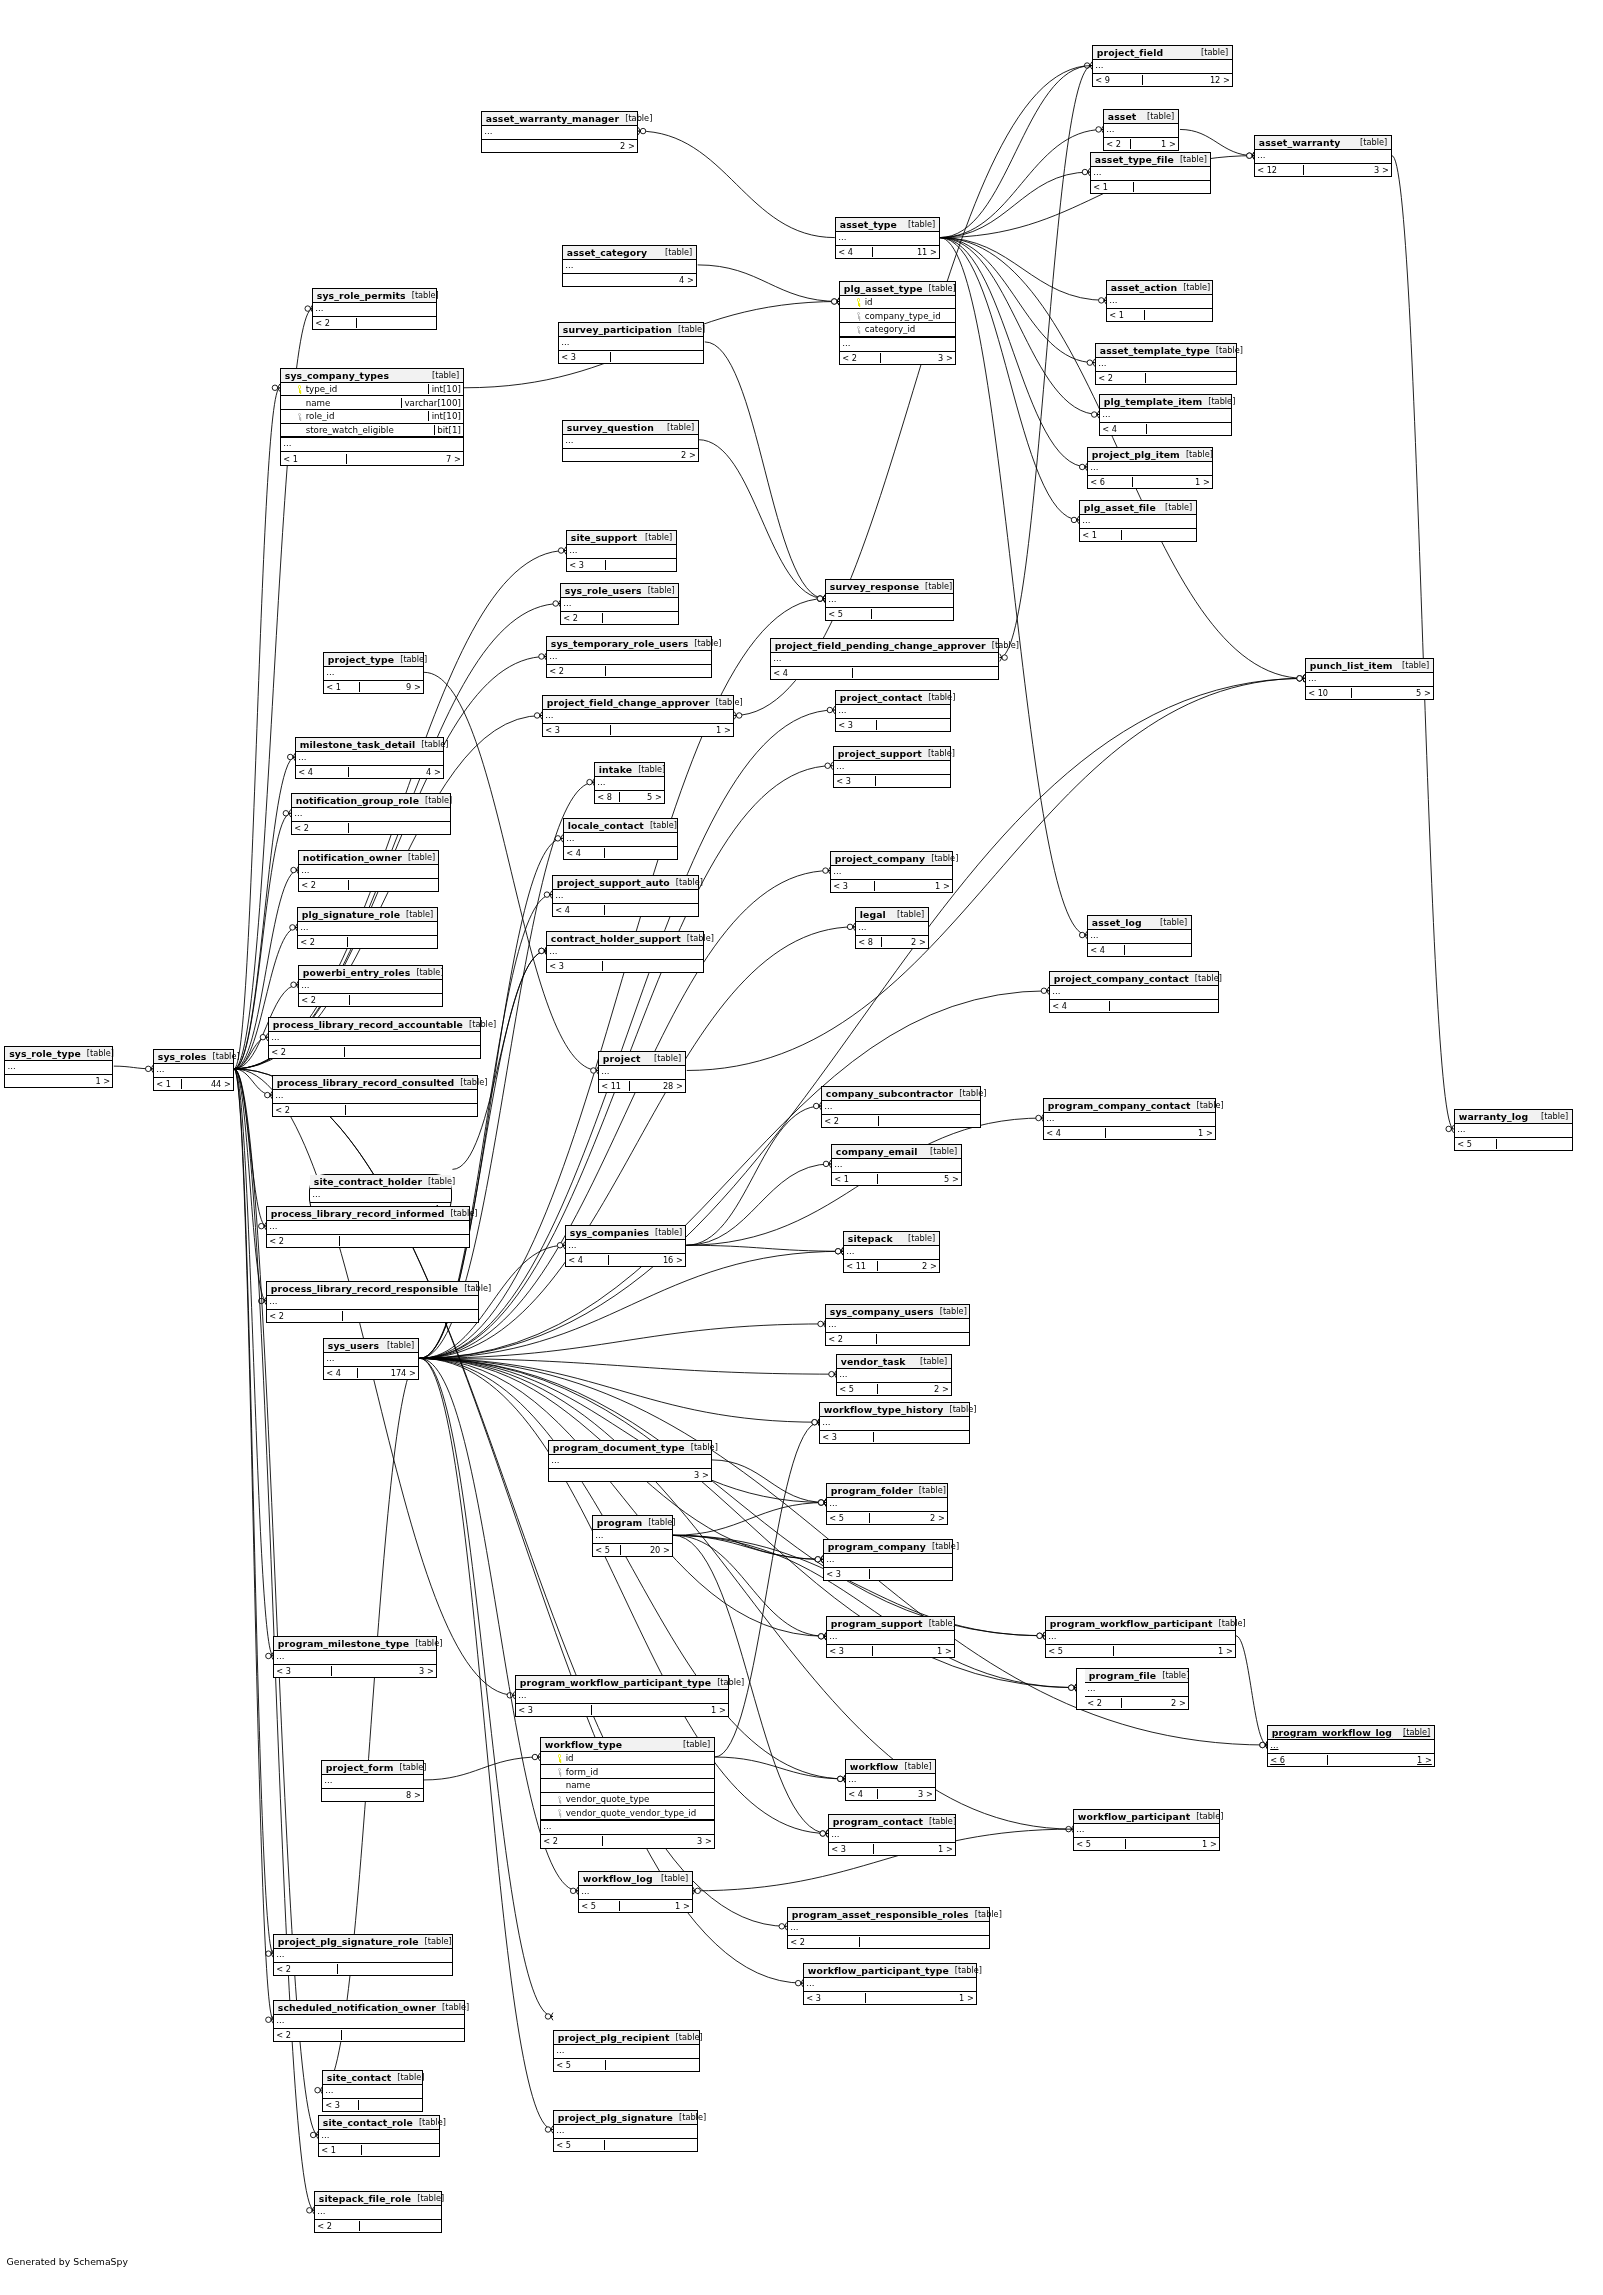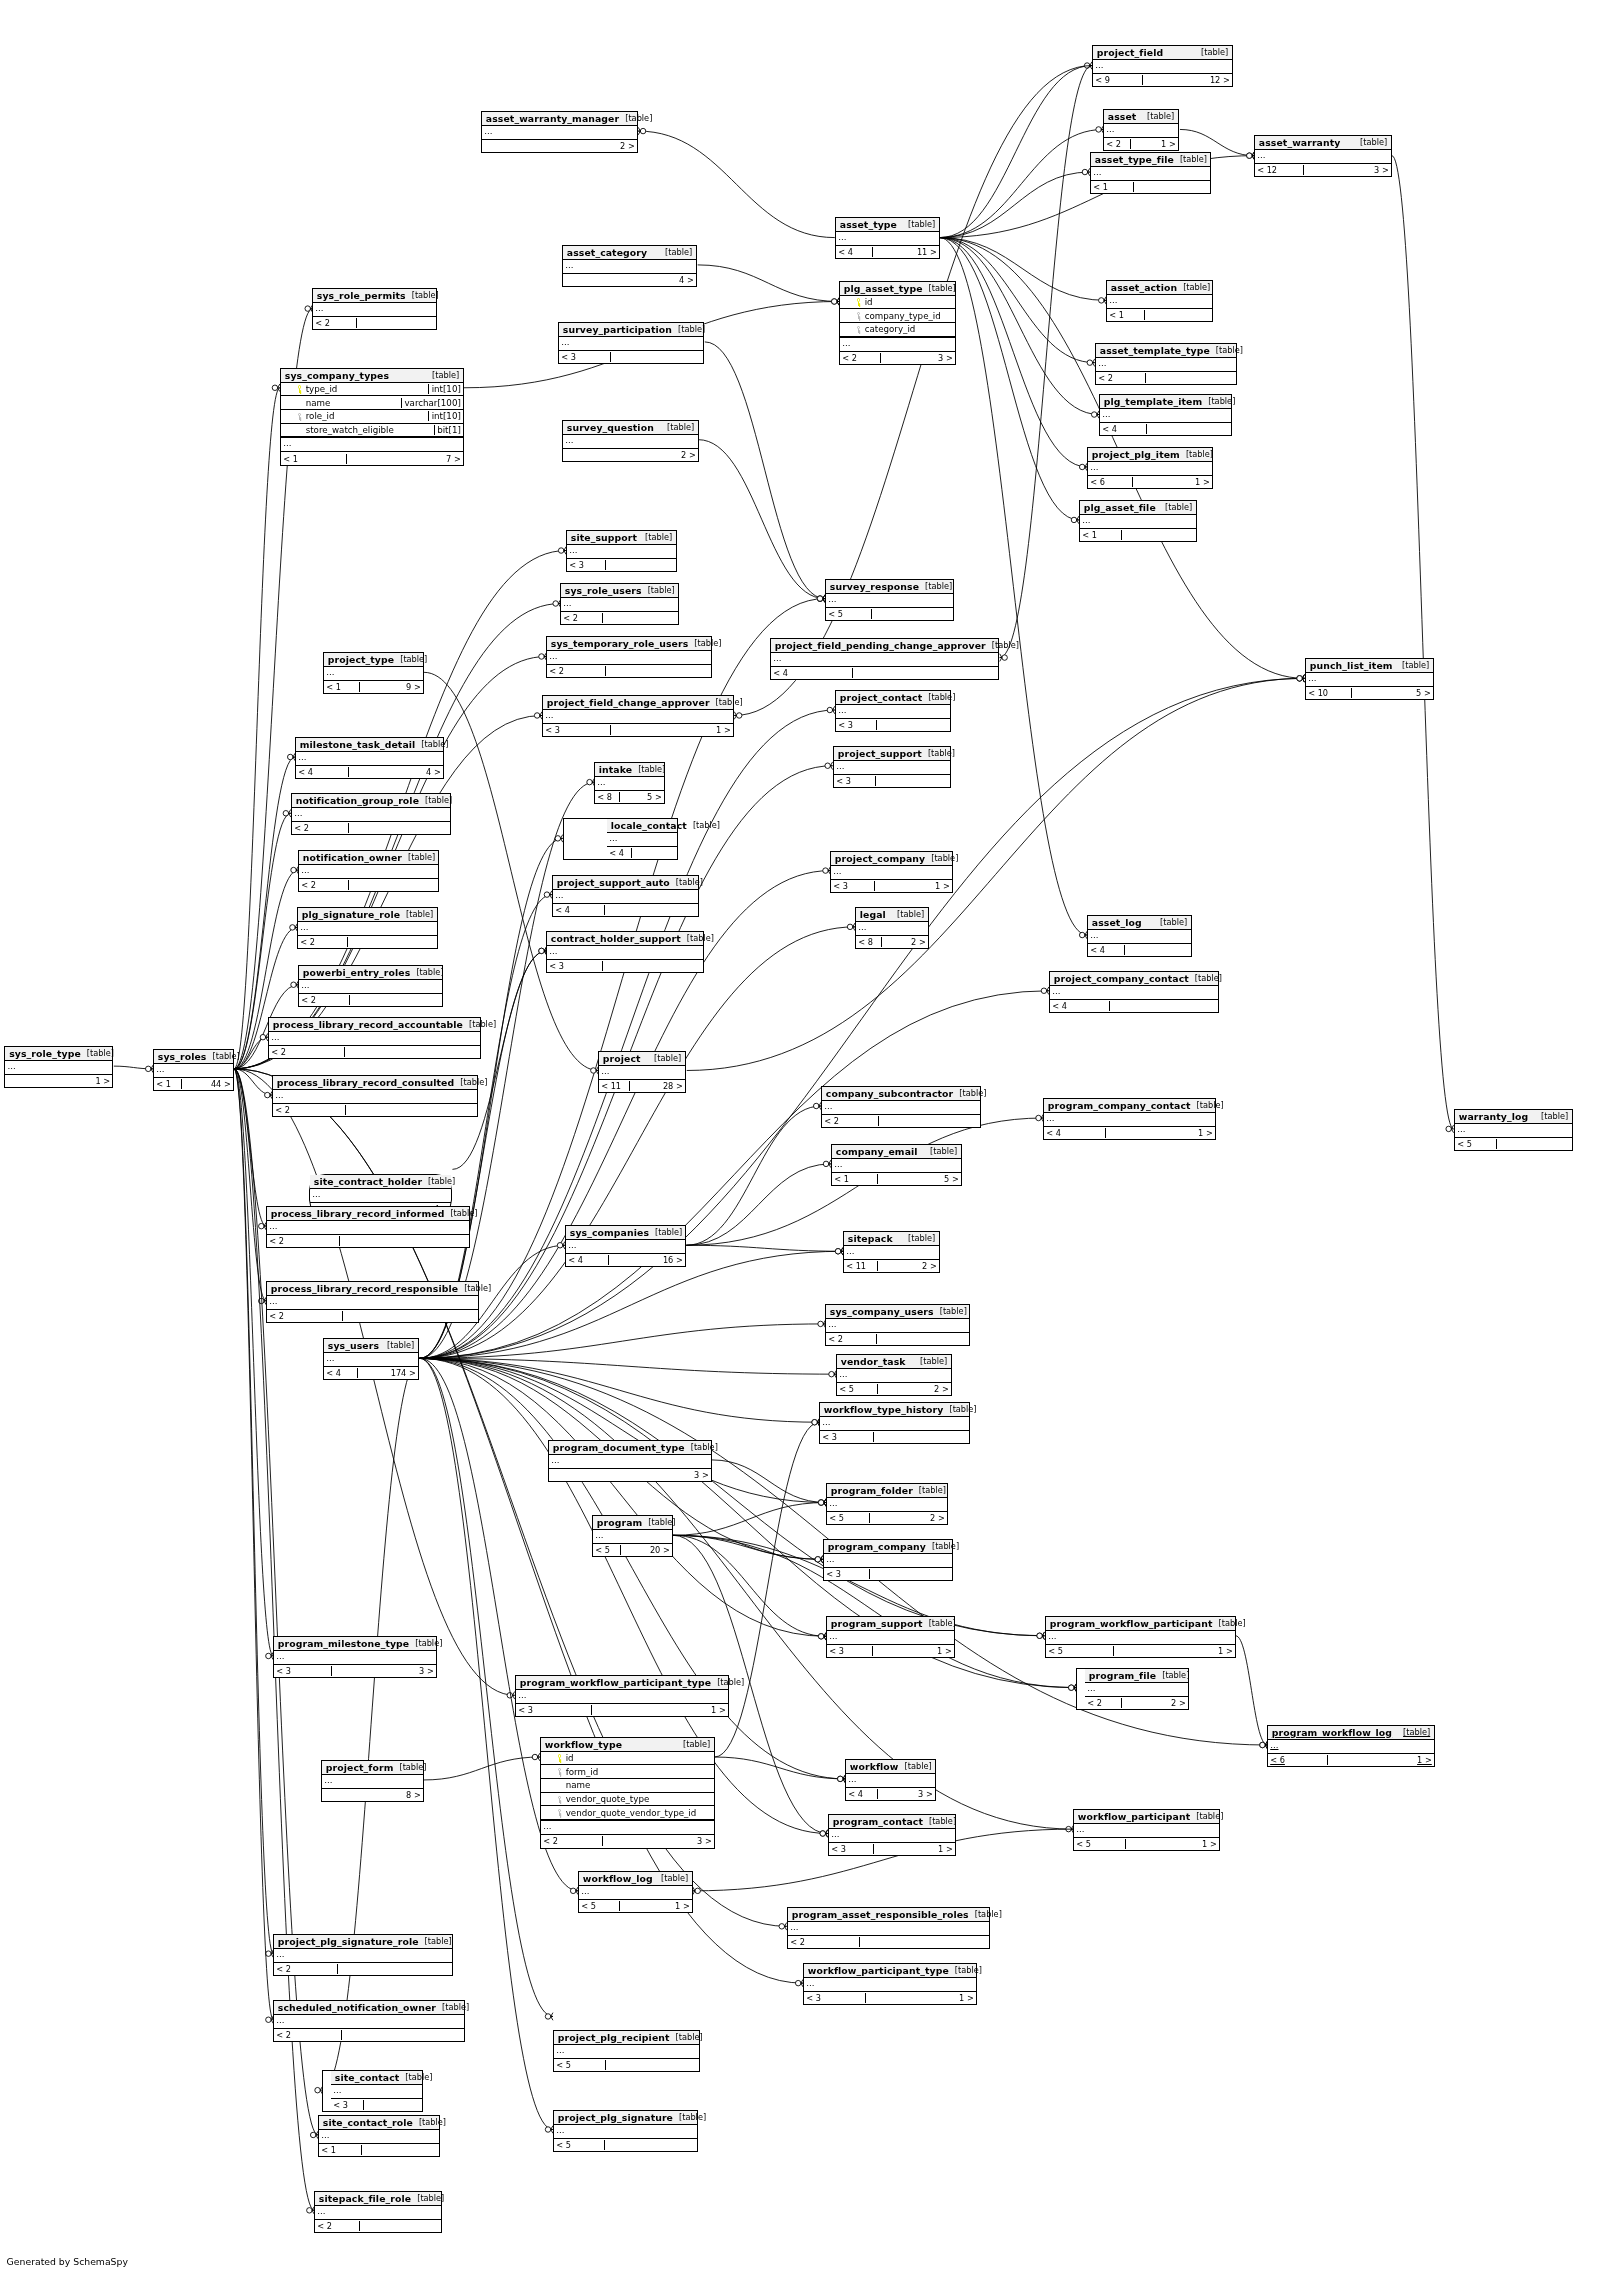--- a/index.html
+++ b/index.html
@@ -1148,21 +1148,21 @@
         </div>
         <div class="cols">
           <div class="ell">...</div>
         </div>
         <div class="foot">
           <div class="c l">&lt; 2</div>
           <div class="c m"></div>
           <div class="c r"></div>
         </div>
       </div>
-      <div class="tbl" style="left: 563px; top: 818px; width: 115px; padding-left: 43px;">
+      <div class="tbl" style="left: 563px; top: 818px; width: 115px;">
         <div class="hdr">
           <span class="nm">locale_contact</span>
           <span class="tg">[table]</span>
         </div>
         <div class="cols">
           <div class="ell">...</div>
         </div>
         <div class="foot">
           <div class="c l">&lt; 4</div>
           <div class="c m"></div>
@@ -1864,21 +1864,21 @@
         </div>
         <div class="cols">
           <div class="ell">...</div>
         </div>
         <div class="foot">
           <div class="c l">&lt; 5</div>
           <div class="c m"></div>
           <div class="c r"></div>
         </div>
       </div>
-      <div class="tbl" style="left: 322px; top: 2070px; width: 101px; padding-left: 8px;">
+      <div class="tbl" style="left: 322px; top: 2070px; width: 101px;">
         <div class="hdr">
           <span class="nm">site_contact</span>
           <span class="tg">[table]</span>
         </div>
         <div class="cols">
           <div class="ell">...</div>
         </div>
         <div class="foot">
           <div class="c l">&lt; 3</div>
           <div class="c m"></div>

